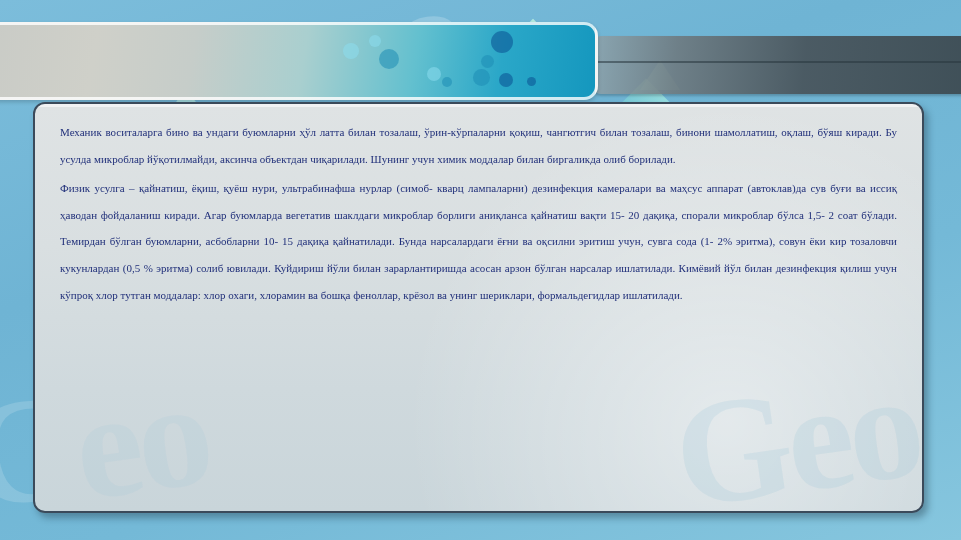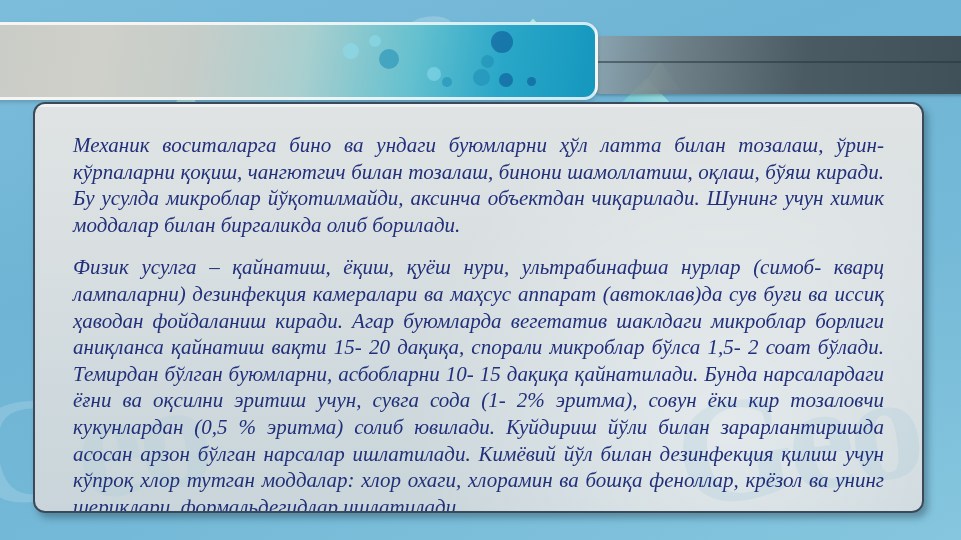--- a/index.html
+++ b/index.html
@@ -164,29 +164,28 @@
     user-select: none;
   }
   .pwm-1 { left: 640px; top: 250px; }
   .pwm-2 { left: 40px;  top: 250px; color: rgba(150,195,215,0.13); }
 
   #text-body {
     position: relative;
     padding: 12px 22px 0 22px;
   }
   #text-body p {
-    margin: 16px;
+    margin: 3px;
     text-align: justify;
     text-justify: inter-word;
     color: #21307a;
     font-family: "Liberation Serif", serif;
-    font-size: 21px;
+    font-size: 11px;
     line-height: 26.6px;
     text-indent: 0;
-    font-style: italic;
   }
   #text-body p + p { margin-top: 0; }
 
   
   #text-body p:last-child { text-align: justify; }
 </style>
 </head>
 <body>
 
 <div id="slide">

